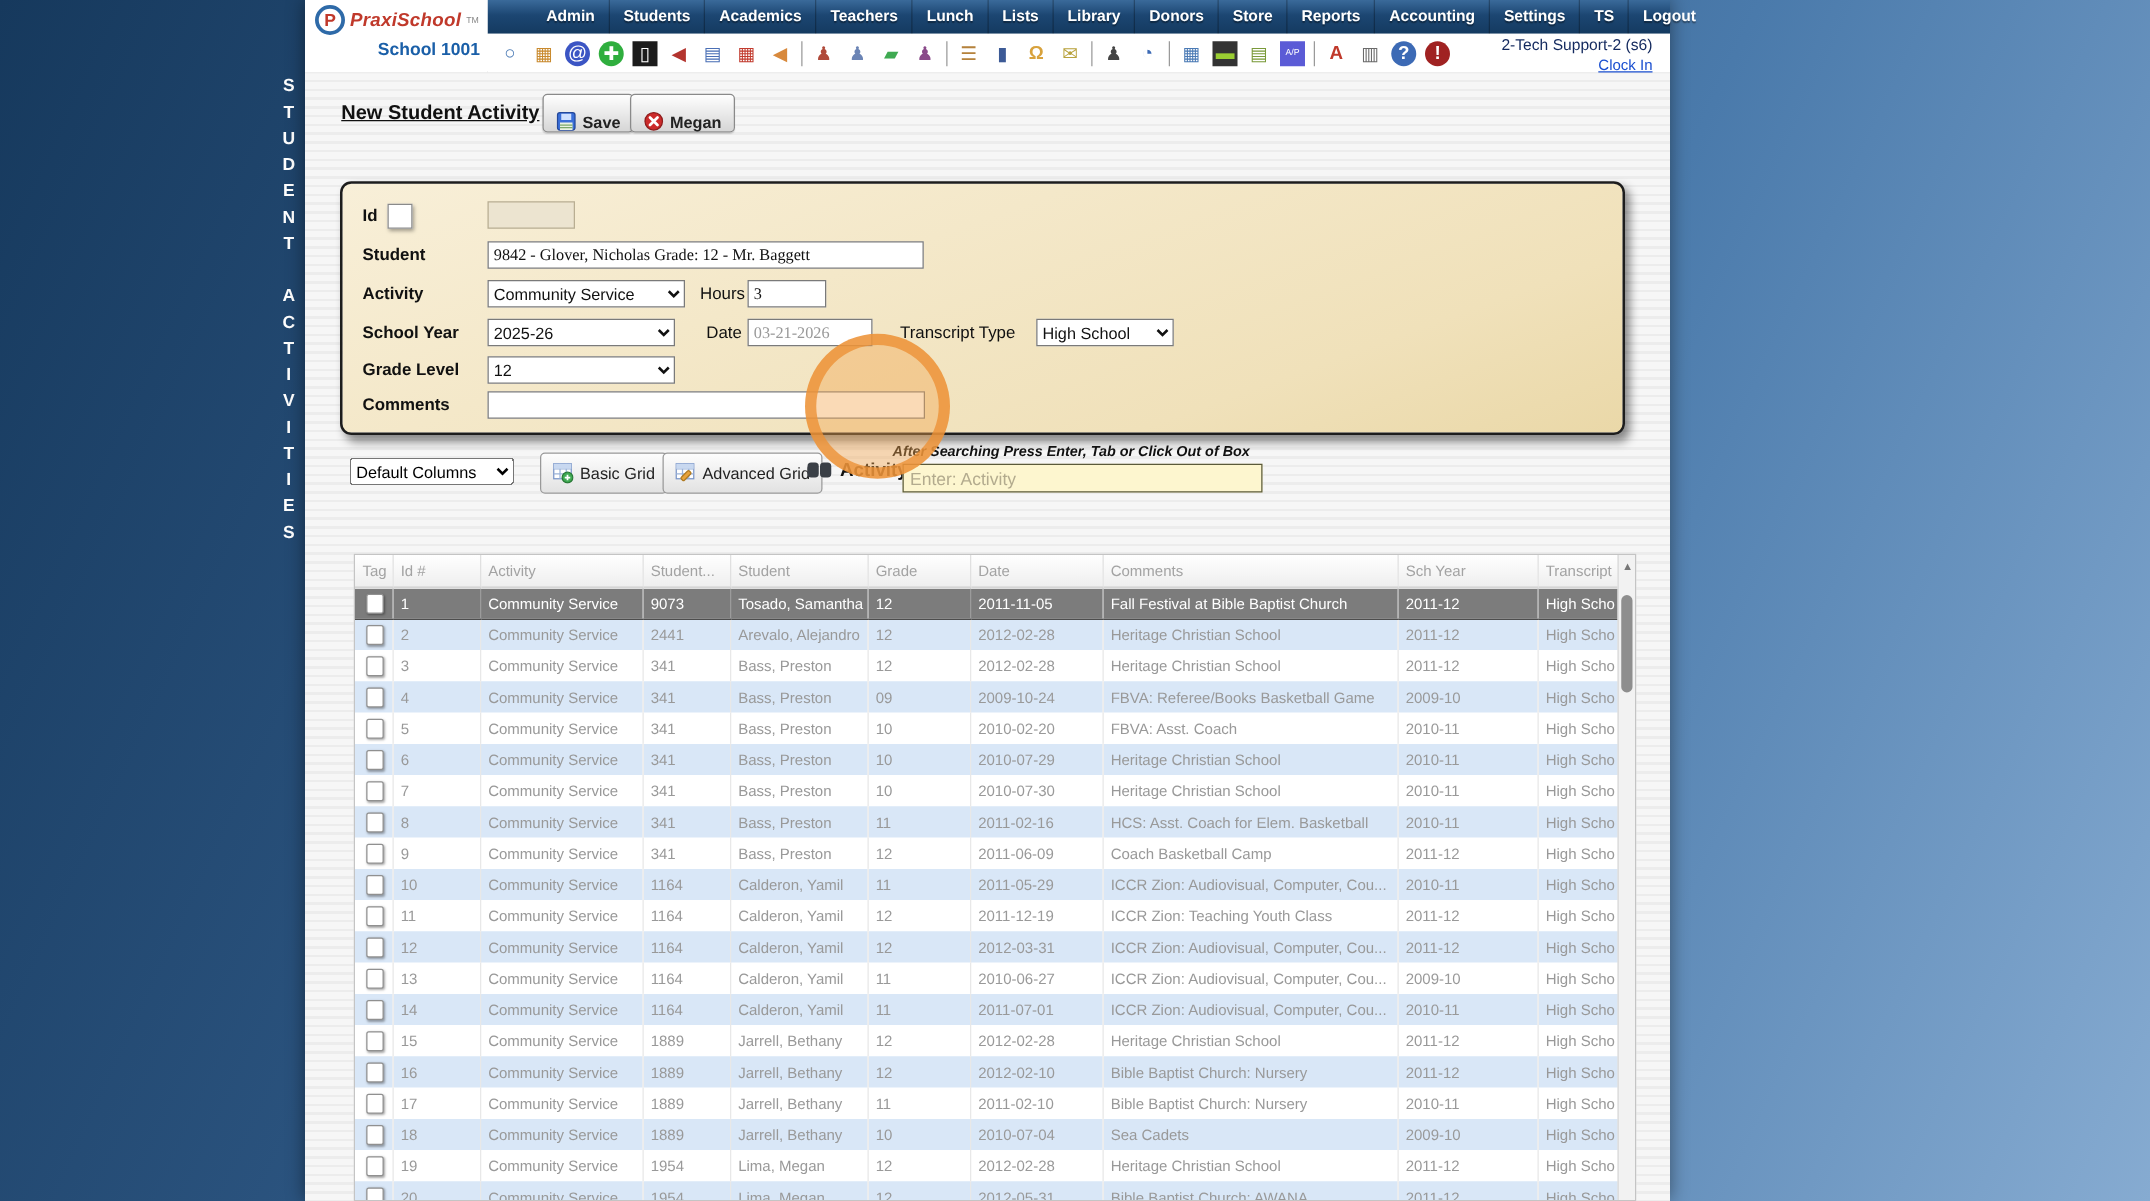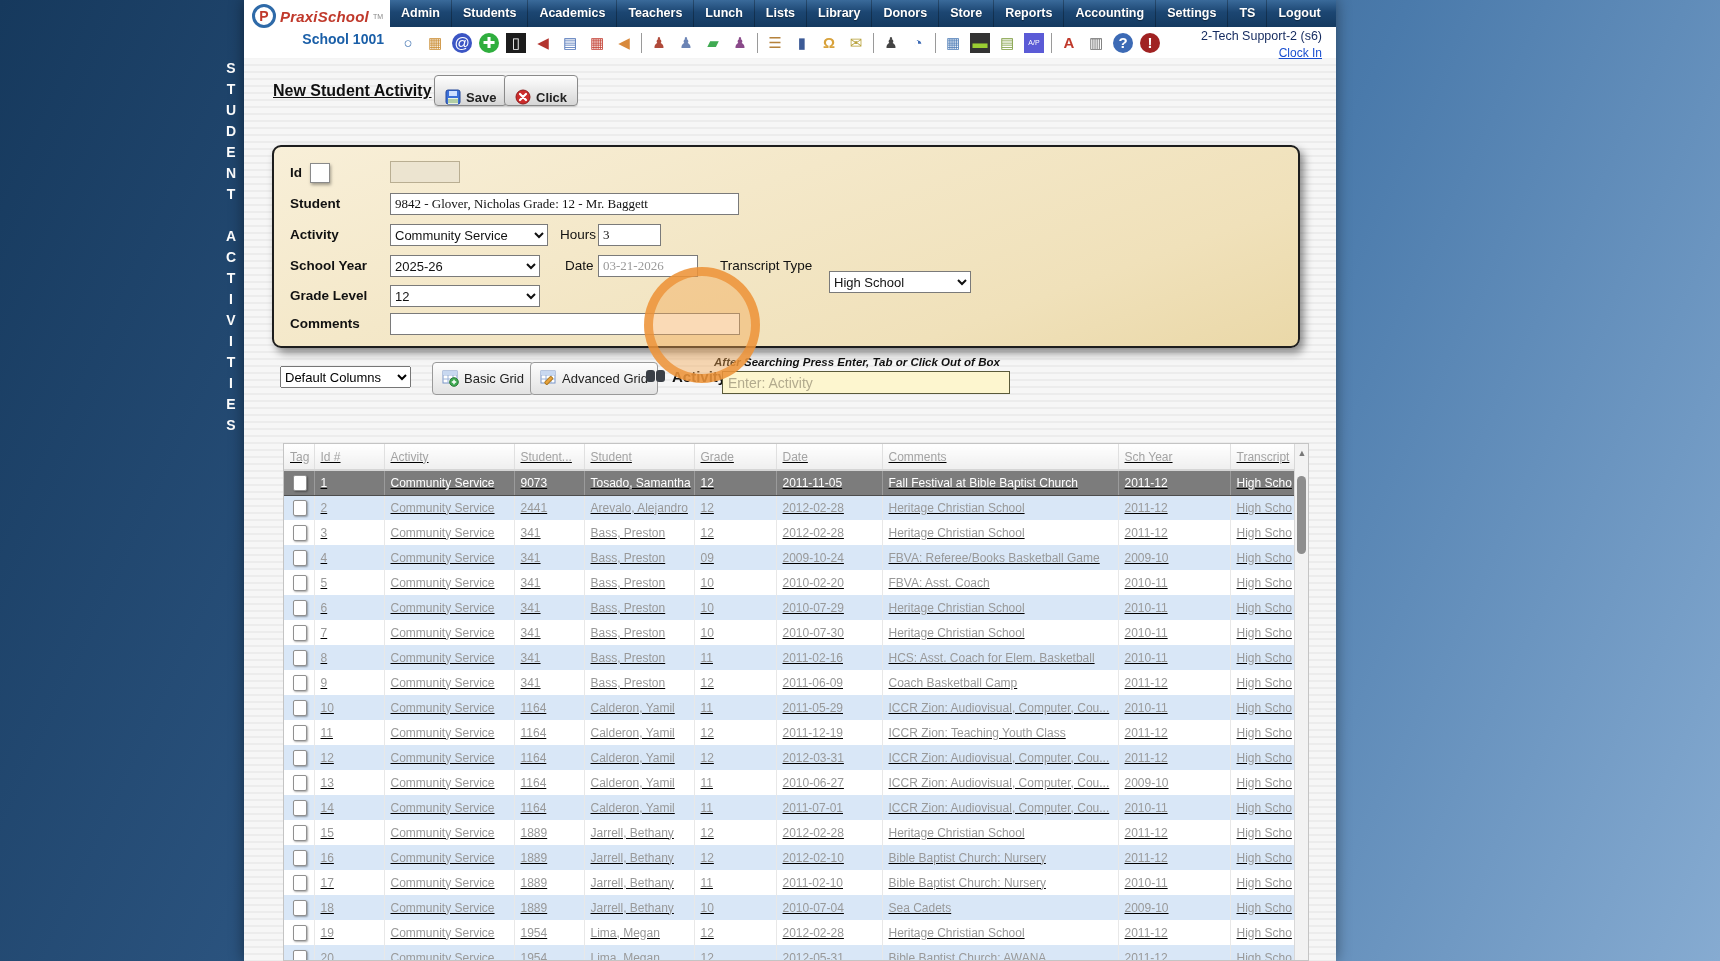--- a/index.html
+++ b/index.html
@@ -24,21 +24,21 @@
   .brand-row { display:flex; align-items:center; gap:4px; }
   .logo-circle { width:24px; height:24px; border-radius:50%; border:3px solid #2e6aa8;
     color:#c0392b; font-weight:bold; font-size:14px; display:flex; align-items:center;
     justify-content:center; background:#fff; }
   .brand-name { color:#c0392b; font-weight:bold; font-style:italic; font-size:15px; letter-spacing:.2px; }
   .brand-tm { color:#888; font-size:7px; vertical-align:super; }
   .school-name { color:#1a5fa8; font-weight:bold; font-size:14px; text-align:right; margin-top:3px; }
 
   #nav { position:absolute; left:146px; right:0; top:0; height:27px; list-style:none;
     display:flex; align-items:stretch;
-    background:linear-gradient(#3a6a9a,#1c4672 45%,#143a60); }
+    background:linear-gradient(#3a6a9a,#1c4672 45%,#143a60);padding-left:36px; }
   #nav li { color:#fff; font-weight:bold; font-size:12.5px; line-height:27px; padding:0 11px;
     border-left:1px solid rgba(0,0,0,.28); cursor:pointer; text-shadow:0 1px 1px rgba(0,0,0,.4); }
   #nav li:first-child { border-left:none; }
 
   #toolbar { position:absolute; left:146px; right:0; top:27px; height:31px; background:#fff;
     display:flex; align-items:center; gap:7px; padding-left:8px; }
   .tb-icon { width:20px; height:20px; display:flex; align-items:center; justify-content:center;
     font-size:15px; cursor:pointer; flex:0 0 auto; }
   .tb-div { width:1px; height:20px; background:#9a9a9a; flex:0 0 auto; }
 
@@ -68,21 +68,21 @@
   .tselect { position:absolute; height:22px; border:1px solid #7a7a7a; background:#fff;
     font-size:13px; font-family:"Liberation Sans",sans-serif; color:#111; }
   #id-check { position:absolute; left:36px; top:16px; width:20px; height:20px; background:#fff;
     border:1px solid #8a8a8a; box-shadow:1px 2px 3px rgba(0,0,0,.35); cursor:pointer; }
   #id-dis { left:116px; top:14px; width:70px; background:#ece4d0; border:1px solid #b9ae92; }
   #student-input { left:116px; top:46px; width:349px; }
   #activity-select { left:116px; top:77px; width:158px; }
   #hours-input { left:324px; top:77px; width:63px; }
   #year-select { left:116px; top:108px; width:150px; }
   #date-input { left:324px; top:108px; width:100px; color:#999; }
-  #tt-select { left:555px; top:124px; width:142px; }
+  #tt-select { left:555px; top:108px; width:110px; }
   #grade-select { left:116px; top:138px; width:150px; }
   #comments-input { left:116px; top:166px; width:350px; }
 
   
   #click-ring { position:absolute; left:370px; top:120px; width:116px; height:116px;
     border-radius:50%; border:9px solid rgba(236,145,55,.8); background:rgba(243,168,80,.42);
     pointer-events:none; z-index:40; }
 
   
   #cols-select { position:absolute; left:36px; top:307px; width:131px; height:22px;
@@ -97,21 +97,21 @@
   #search-label { position:absolute; left:428px; top:309px; font-size:15px; font-weight:bold; color:#111; }
   #search-hint { position:absolute; left:470px; top:297px; width:310px; font-size:11.5px;
     font-weight:bold; font-style:italic; color:#111; }
   #activity-search { position:absolute; left:478px; top:312px; width:288px; height:23px;
     background:#fdf6cf; border:1px solid #5a5a3a; font-size:14px; padding:0 5px;
     font-family:"Liberation Sans",sans-serif; color:#555; }
   #activity-search::placeholder { color:#b3ab8e; }
 
   
   #grid-wrap { position:absolute; left:39px; top:384px; width:1026px; height:518px;
-    background:#fff; border:1px solid #c4c4c4; overflow:hidden;text-decoration:underline; }
+    background:#fff; border:1px solid #c4c4c4; overflow:hidden; }
   #grid { border-collapse:collapse; table-layout:fixed; width:1012px; }
   #grid th { height:26px; background:linear-gradient(#ffffff,#efefef); color:#a3a3a3;
     font-size:12px; font-weight:normal; text-align:left; padding:0 6px;
     border-right:1px solid #e0e0e0; border-bottom:2px solid #d5d5d5; overflow:hidden; white-space:nowrap; }
   #grid td { height:25px; font-size:12px; color:#999; padding:0 6px; border-right:1px solid #e8e8e8;
     overflow:hidden; white-space:nowrap; }
   #grid tr.alt td { background:#d9e7f7; }
   #grid tr.sel td { background:#7c7c7c; color:#fff; border-right-color:#9b9b9b; border-bottom:1px solid #4d4d4d; }
   .row-cb { width:14px; height:16px; background:#fff; border:1px solid #909090; border-radius:2px;
     box-shadow:1px 1px 2px rgba(0,0,0,.35); margin-left:3px; cursor:pointer; }
@@ -221,21 +221,21 @@
         <line x1="3" y1="13" x2="13" y2="13" stroke="#7aa86a"></line>
       </svg>
       <span>Save</span>
     </button>
 
     <button id="cancel-btn" class="chrome-btn">
       <svg width="16" height="16" viewBox="0 0 16 16">
         <circle cx="8" cy="8" r="7" fill="#cc2b2b" stroke="#8e1d1d"></circle>
         <path d="M5 5 L11 11 M11 5 L5 11" stroke="#fff" stroke-width="2.2" stroke-linecap="round"></path>
       </svg>
-      <span>Click</span>
+      <span>Megan</span>
     </button>
 
     <div id="panel">
       <span class="flabel" style="left:16px;top:18px">Id</span>
       <span id="id-check"></span>
       <input id="id-dis" class="tinput" disabled="" style="">
 
       <span class="flabel" style="left:16px;top:49px">Student</span>
       <input id="student-input" class="tinput" value="9842 - Glover, Nicholas Grade: 12 - Mr. Baggett" style="">
 

